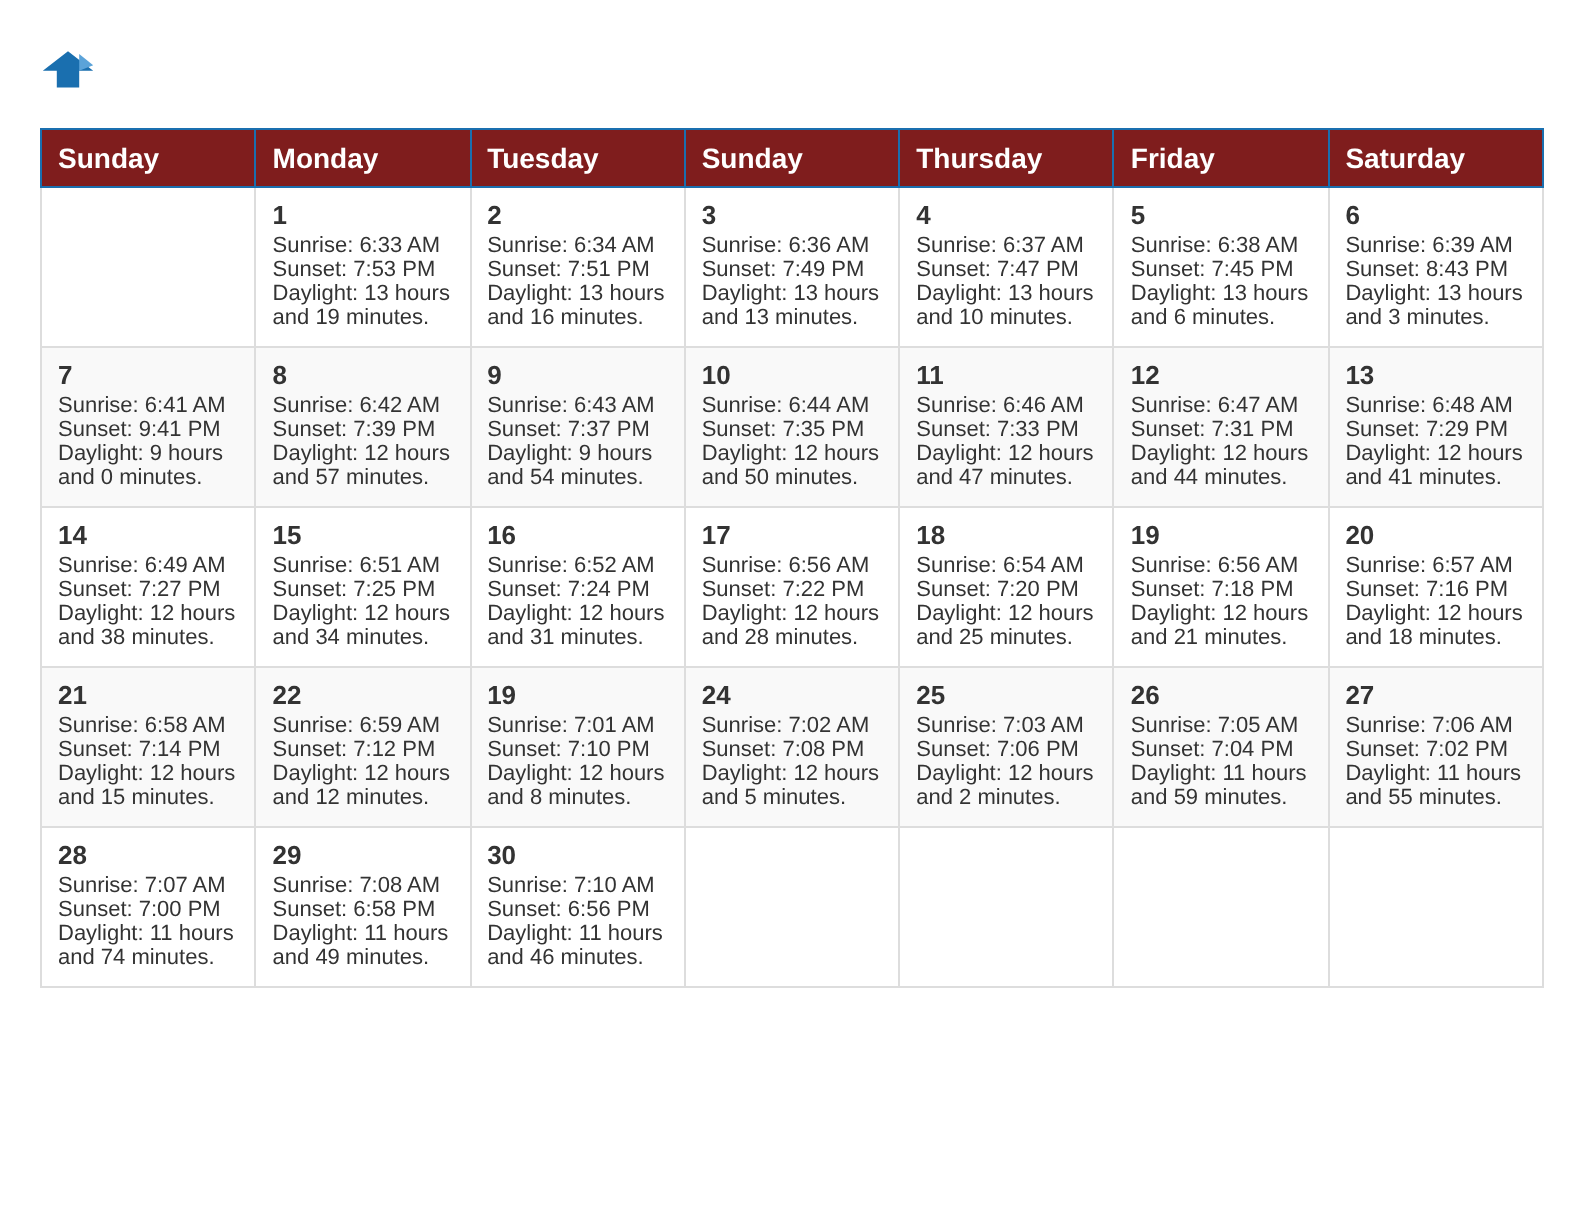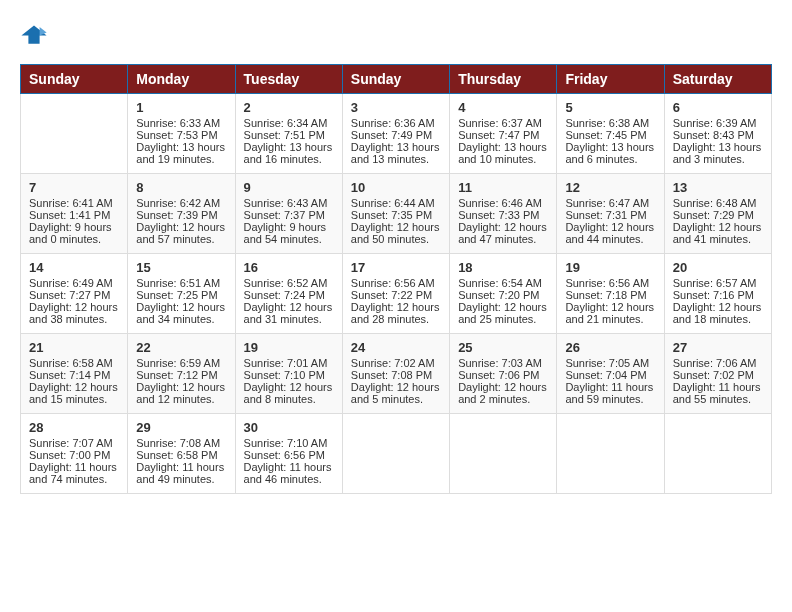--- a/index.html
+++ b/index.html
@@ -160,21 +160,21 @@
           <span class="day-num">6</span>
           <div>Sunrise: 6:39 AM</div>
           <div>Sunset: 8:43 PM</div>
           <div>Daylight: 13 hours and 3 minutes.</div>
         </td>
       </tr>
       <tr>
         <td>
           <span class="day-num">7</span>
           <div>Sunrise: 6:41 AM</div>
-          <div>Sunset: 1:41 PM</div>
+          <div>Sunset: 9:41 PM</div>
           <div>Daylight: 9 hours and 0 minutes.</div>
         </td>
         <td>
           <span class="day-num">8</span>
           <div>Sunrise: 6:42 AM</div>
           <div>Sunset: 7:39 PM</div>
           <div>Daylight: 12 hours and 57 minutes.</div>
         </td>
         <td>
           <span class="day-num">9</span>

